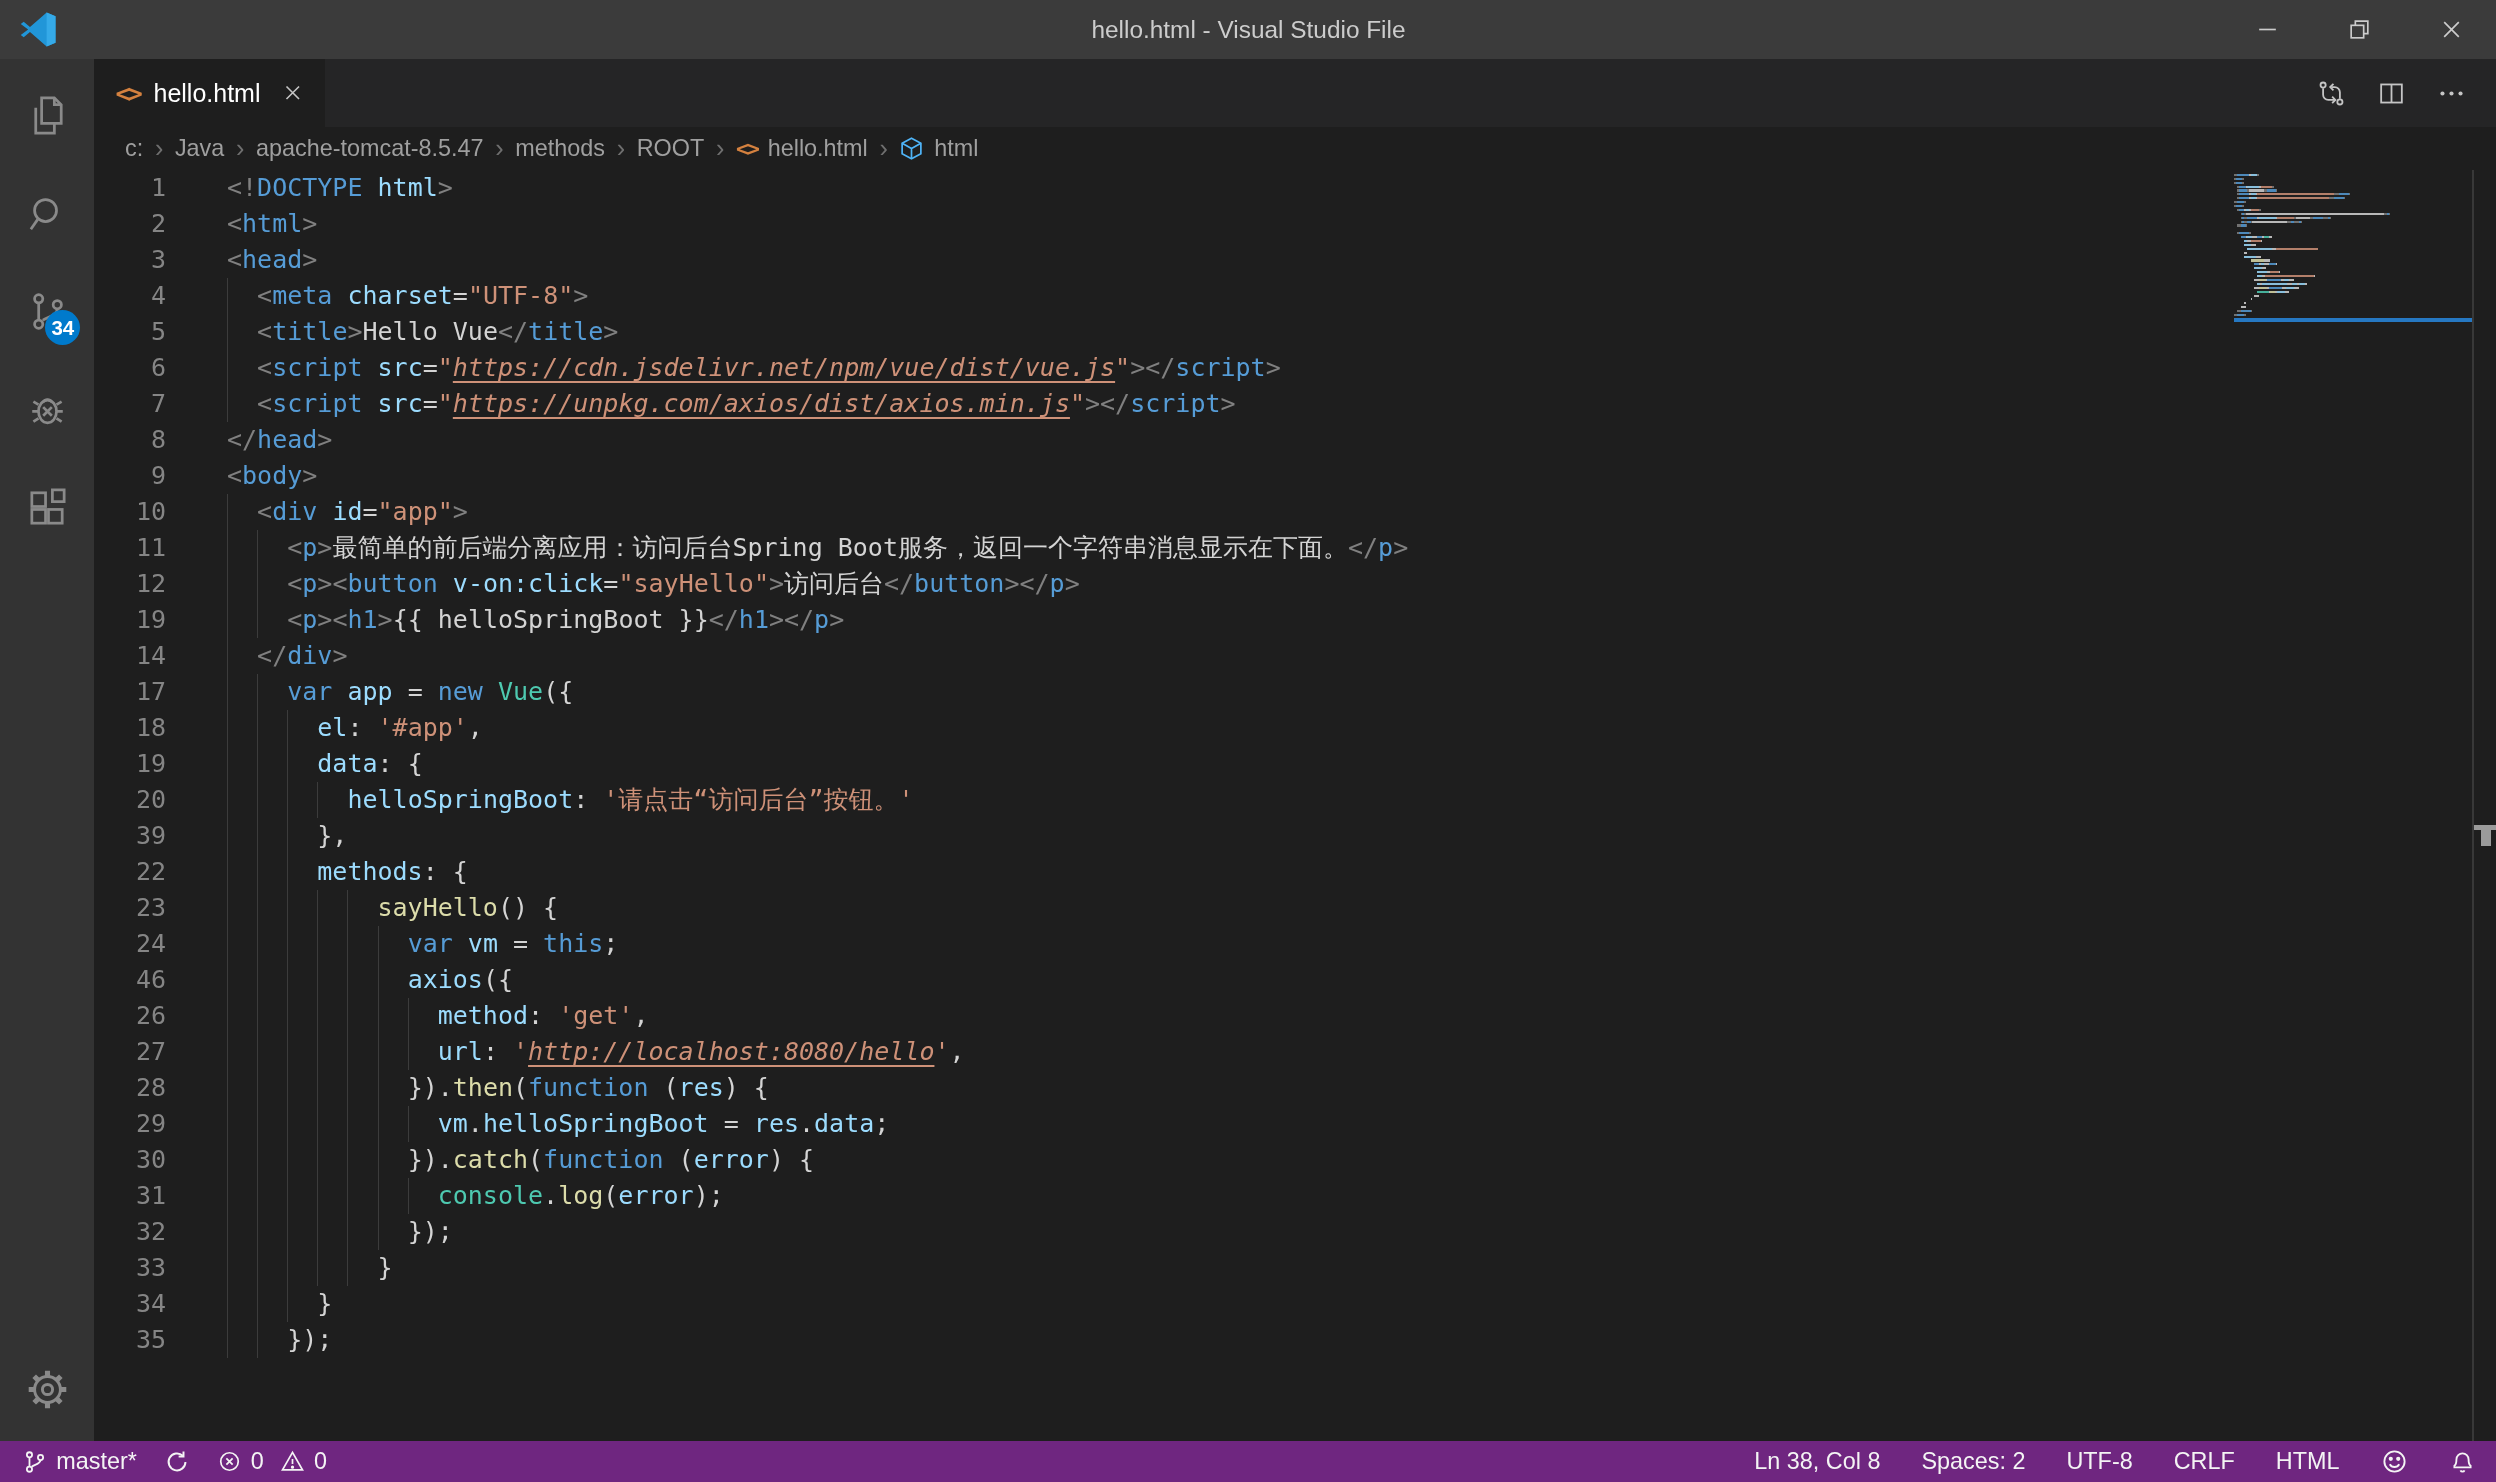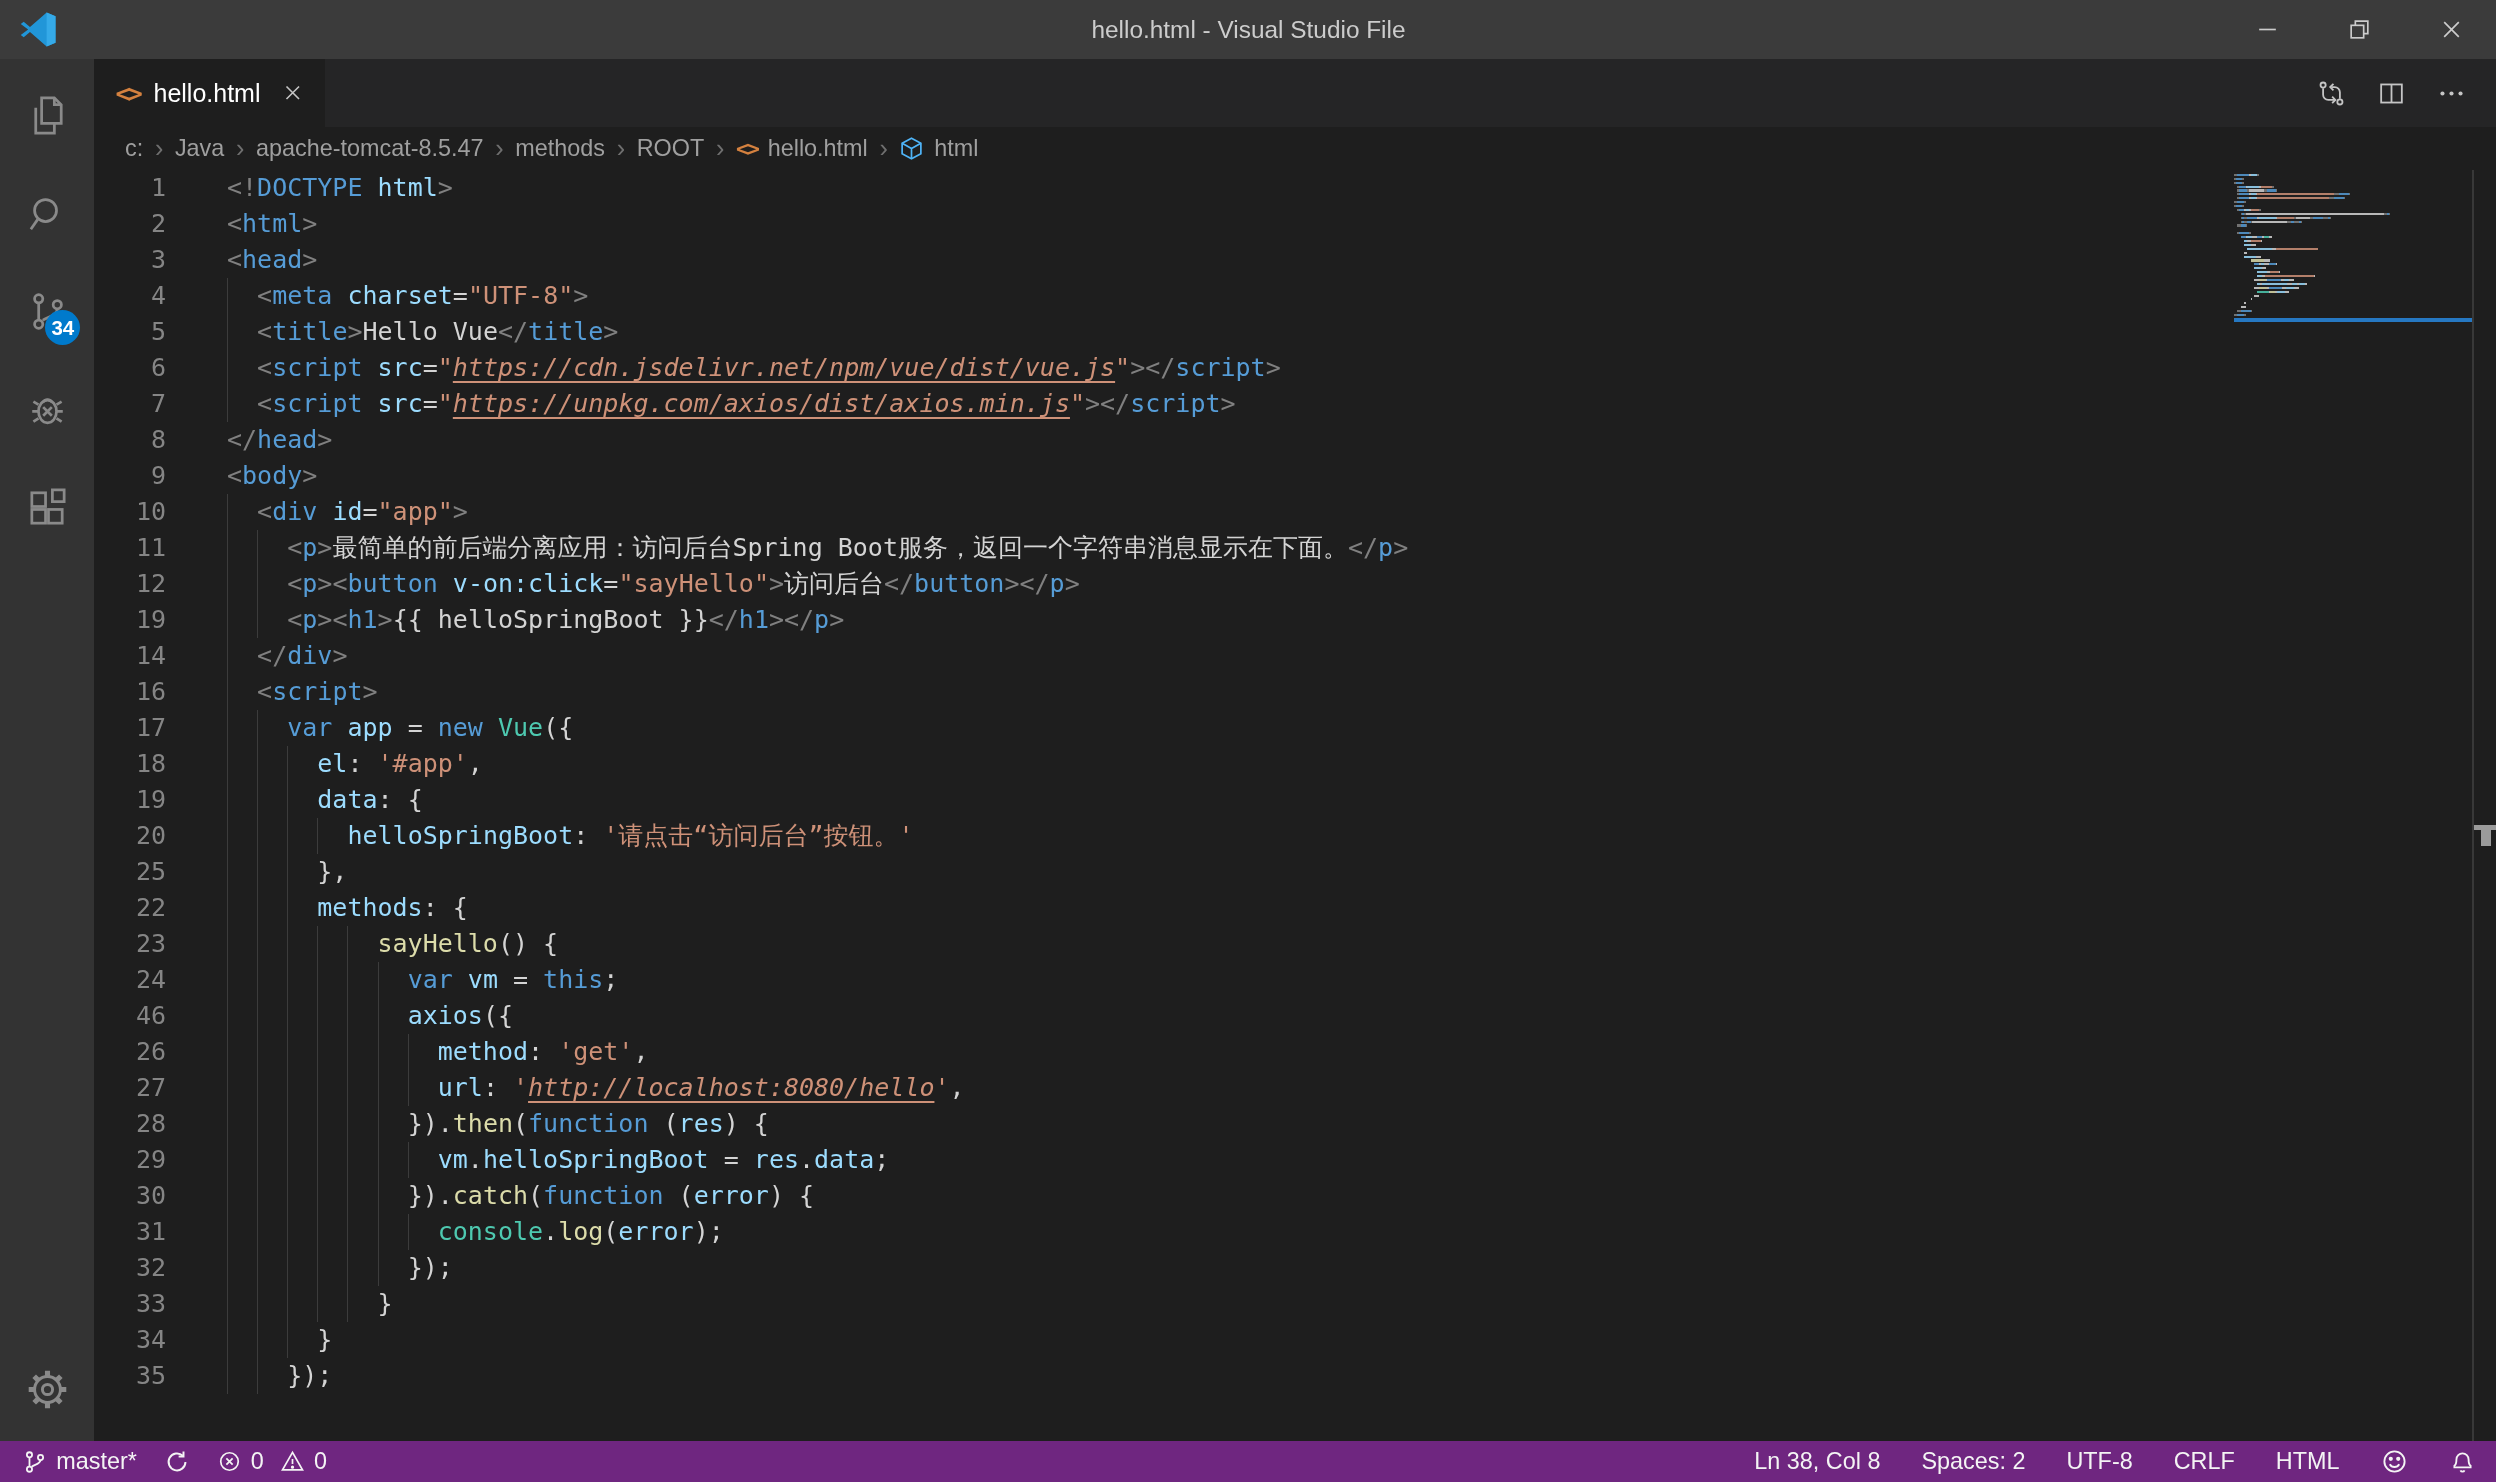--- a/index.html
+++ b/index.html
@@ -270,41 +270,37 @@
             </div>
             <div class="cl">
               <div class="ln">19</div>
               <div class="ct"><span class="guide" style="left: 0ch;"></span><span class="guide" style="left: 2ch;"></span><span class="tk" style="color: transparent;">    </span><span class="tk" style="color: rgb(128, 128, 128);">&lt;</span><span class="tk" style="color: rgb(86, 156, 214);">p</span><span class="tk" style="color: rgb(128, 128, 128);">&gt;</span><span class="tk" style="color: rgb(128, 128, 128);">&lt;</span><span class="tk" style="color: rgb(86, 156, 214);">h1</span><span class="tk" style="color: rgb(128, 128, 128);">&gt;</span><span class="tk" style="color: rgb(212, 212, 212);">{{ helloSpringBoot }}</span><span class="tk" style="color: rgb(128, 128, 128);">&lt;/</span><span class="tk" style="color: rgb(86, 156, 214);">h1</span><span class="tk" style="color: rgb(128, 128, 128);">&gt;</span><span class="tk" style="color: rgb(128, 128, 128);">&lt;/</span><span class="tk" style="color: rgb(86, 156, 214);">p</span><span class="tk" style="color: rgb(128, 128, 128);">&gt;</span></div>
             </div>
             <div class="cl">
               <div class="ln">14</div>
               <div class="ct"><span class="guide" style="left: 0ch;"></span><span class="tk" style="color: transparent;">  </span><span class="tk" style="color: rgb(128, 128, 128);">&lt;/</span><span class="tk" style="color: rgb(86, 156, 214);">div</span><span class="tk" style="color: rgb(128, 128, 128);">&gt;</span></div>
             </div>
             <div class="cl">
-              <div class="ln">16</div>
-              <div class="ct"><span class="guide" style="left: 0ch;"></span><span class="tk" style="color: transparent;">  </span><span class="tk" style="color: rgb(128, 128, 128);">&lt;</span><span class="tk" style="color: rgb(86, 156, 214);">script</span><span class="tk" style="color: rgb(128, 128, 128);">&gt;</span></div>
-            </div>
-            <div class="cl">
               <div class="ln">17</div>
               <div class="ct"><span class="guide" style="left: 0ch;"></span><span class="guide" style="left: 2ch;"></span><span class="tk" style="color: transparent;">    </span><span class="tk" style="color: rgb(86, 156, 214);">var</span><span class="tk" style="color: rgb(212, 212, 212);"> </span><span class="tk" style="color: rgb(156, 220, 254);">app</span><span class="tk" style="color: rgb(212, 212, 212);"> = </span><span class="tk" style="color: rgb(86, 156, 214);">new</span><span class="tk" style="color: rgb(212, 212, 212);"> </span><span class="tk" style="color: rgb(78, 201, 176);">Vue</span><span class="tk" style="color: rgb(212, 212, 212);">({</span></div>
             </div>
             <div class="cl">
               <div class="ln">18</div>
               <div class="ct"><span class="guide" style="left: 0ch;"></span><span class="guide" style="left: 2ch;"></span><span class="guide" style="left: 4ch;"></span><span class="tk" style="color: transparent;">      </span><span class="tk" style="color: rgb(156, 220, 254);">el</span><span class="tk" style="color: rgb(212, 212, 212);">: </span><span class="tk" style="color: rgb(206, 145, 120);">'#app'</span><span class="tk" style="color: rgb(212, 212, 212);">,</span></div>
             </div>
             <div class="cl">
               <div class="ln">19</div>
               <div class="ct"><span class="guide" style="left: 0ch;"></span><span class="guide" style="left: 2ch;"></span><span class="guide" style="left: 4ch;"></span><span class="tk" style="color: transparent;">      </span><span class="tk" style="color: rgb(156, 220, 254);">data</span><span class="tk" style="color: rgb(212, 212, 212);">: {</span></div>
             </div>
             <div class="cl">
               <div class="ln">20</div>
               <div class="ct"><span class="guide" style="left: 0ch;"></span><span class="guide" style="left: 2ch;"></span><span class="guide" style="left: 4ch;"></span><span class="guide" style="left: 6ch;"></span><span class="tk" style="color: transparent;">        </span><span class="tk" style="color: rgb(156, 220, 254);">helloSpringBoot</span><span class="tk" style="color: rgb(212, 212, 212);">: </span><span class="tk" style="color: rgb(206, 145, 120);">'请点击“访问后台”按钮。'</span></div>
             </div>
             <div class="cl">
-              <div class="ln">25</div>
+              <div class="ln">39</div>
               <div class="ct"><span class="guide" style="left: 0ch;"></span><span class="guide" style="left: 2ch;"></span><span class="guide" style="left: 4ch;"></span><span class="tk" style="color: transparent;">      </span><span class="tk" style="color: rgb(212, 212, 212);">},</span></div>
             </div>
             <div class="cl">
               <div class="ln">22</div>
               <div class="ct"><span class="guide" style="left: 0ch;"></span><span class="guide" style="left: 2ch;"></span><span class="guide" style="left: 4ch;"></span><span class="tk" style="color: transparent;">      </span><span class="tk" style="color: rgb(156, 220, 254);">methods</span><span class="tk" style="color: rgb(212, 212, 212);">: {</span></div>
             </div>
             <div class="cl">
               <div class="ln">23</div>
               <div class="ct"><span class="guide" style="left: 0ch;"></span><span class="guide" style="left: 2ch;"></span><span class="guide" style="left: 4ch;"></span><span class="guide" style="left: 6ch;"></span><span class="guide" style="left: 8ch;"></span><span class="tk" style="color: transparent;">          </span><span class="tk" style="color: rgb(220, 220, 170);">sayHello</span><span class="tk" style="color: rgb(212, 212, 212);">() {</span></div>
             </div>

